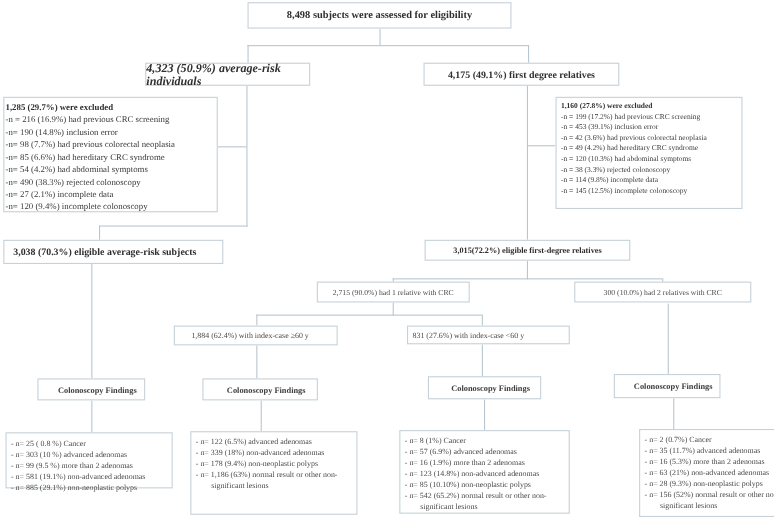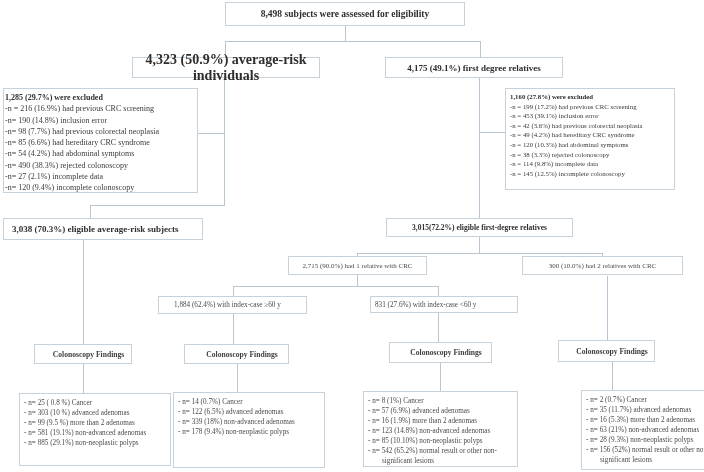--- a/index.html
+++ b/index.html
@@ -5,48 +5,48 @@
   html,body{margin:0;padding:0;background:#ffffff;}
   #canvas{
     position:relative;width:704px;height:472px;background:#ffffff;
     font-family:"Liberation Serif","DejaVu Serif",serif;
     color:#3a3a3a;overflow:hidden;
   }
   .box{
     position:absolute;background:#ffffff;
     border:1px solid #c6d1d9;box-sizing:border-box;
   }
-  .center{display:flex;align-items:center;justify-content:center;text-align:center;}
+  .center{display:flex;align-items:center;justify-content:center;}
   .vcenter{display:flex;align-items:center;}
   .bold{font-weight:bold;color:#2e2e2e;}
   .hline,.vline{position:absolute;background:#b9c6cf;}
   .hline{height:1px;}
   .vline{width:1px;}
 
   
   .b-top       {left:225px;top:2px;  width:240px;height:24px;font-size:9.5px;}
-  .b-arm-left  {left:132px;top:57px; width:188px;height:21px;font-size:14px;}
+  .b-arm-left  {left:132px;top:57px; width:150px;height:21px;font-size:11px;font-style:italic;}
   .b-arm-right {left:385px;top:57px; width:178px;height:21px;font-size:9px;}
   .b-elig-left {left:3px;  top:218px;width:200px;height:22px;font-size:9px;padding-left:8px;}
   .b-elig-right{left:386px;top:218px;width:187px;height:19px;font-size:7.5px;}
   .b-one-rel   {left:288px;top:256px;width:139px;height:19px;font-size:7px;color:#4a4a4a;}
   .b-two-rel   {left:522px;top:256px;width:161px;height:19px;font-size:7px;color:#4a4a4a;}
   .b-ge60      {left:158px;top:296px;width:149px;height:18px;font-size:7.2px;color:#4a4a4a;padding-left:15px;}
   .b-lt60      {left:370px;top:296px;width:148px;height:17px;font-size:7.2px;color:#4a4a4a;padding-left:4px;}
   .b-find1{left:34px; top:344px;width:98px; height:20px;font-size:7.6px;}
   .b-find2{left:184px;top:344px;width:105px;height:20px;font-size:7.6px;}
   .b-find3{left:389px;top:342px;width:103px;height:21px;font-size:7.6px;}
   .b-find4{left:558px;top:340px;width:97px; height:22px;font-size:7.6px;}
   .b-find1,.b-find2,.b-find3,.b-find4{font-weight:bold;color:#3d3d3d;padding-left:11px;}
 
   
   .b-excl-left {left:3px;  top:88px;width:195px;height:105px;font-size:8px;  line-height:11.3px;padding:3px 2px 0 1px;}
   .b-excl-right{left:505px;top:88px;width:170px;height:102px;font-size:6.8px;line-height:9.6px; padding:3px 2px 0 4px;}
   .excl-title{font-weight:bold;color:#2e2e2e;}
-  .b-list-a{left:19px;  top:393px;width:152px;height:73px;}
+  .b-list-a{left:5px;  top:393px;width:152px;height:51px;}
   .b-list-b{left:173px;top:392px;width:152px;height:76px;}
   .b-list-c{left:363px;top:391px;width:155px;height:76px;}
   .b-list-d{left:545px;top:390px;width:155px;height:80px;margin-left:36px;}
   .b-list-a,.b-list-b,.b-list-c,.b-list-d{
     font-size:7.2px;line-height:10px;color:#4a4a4a;padding:4px 3px 0 4px;
   }
   .li-row{padding-left:14px;text-indent:-14px;}
 </style>
 </head>
 <body>
@@ -133,24 +133,24 @@
 
   <div class="box b-list-a">
       <div class="li-row">- n=  25 ( 0.8 %) Cancer</div>
       <div class="li-row">- n=  303 (10 %) advanced adenomas</div>
       <div class="li-row">- n=  99 (9.5 %) more than 2 adenomas</div>
       <div class="li-row">- n=  581 (19.1%) non-advanced adenomas</div>
       <div class="li-row">- n=  885 (29.1%) non-neoplastic polyps</div>
     </div>
 
   <div class="box b-list-b">
-      <div class="li-row">- n=  14 (0.7%) Cancer</div>
       <div class="li-row">- n=  122 (6.5%) advanced adenomas</div>
       <div class="li-row">- n=  339 (18%) non-advanced adenomas</div>
       <div class="li-row">- n=  178 (9.4%) non-neoplastic polyps</div>
+      <div class="li-row">- n=  1,186 (63%) normal result or other non-significant lesions</div>
     </div>
 
   <div class="box b-list-c">
       <div class="li-row">- n= 8 (1%) Cancer</div>
       <div class="li-row">- n=  57 (6.9%) advanced adenomas</div>
       <div class="li-row">- n= 16 (1.9%) more than 2 adenomas</div>
       <div class="li-row">- n=  123 (14.8%) non-advanced adenomas</div>
       <div class="li-row">- n=  85 (10.10%) non-neoplastic polyps</div>
       <div class="li-row">- n= 542 (65.2%) normal result or other non-significant lesions</div>
     </div>

